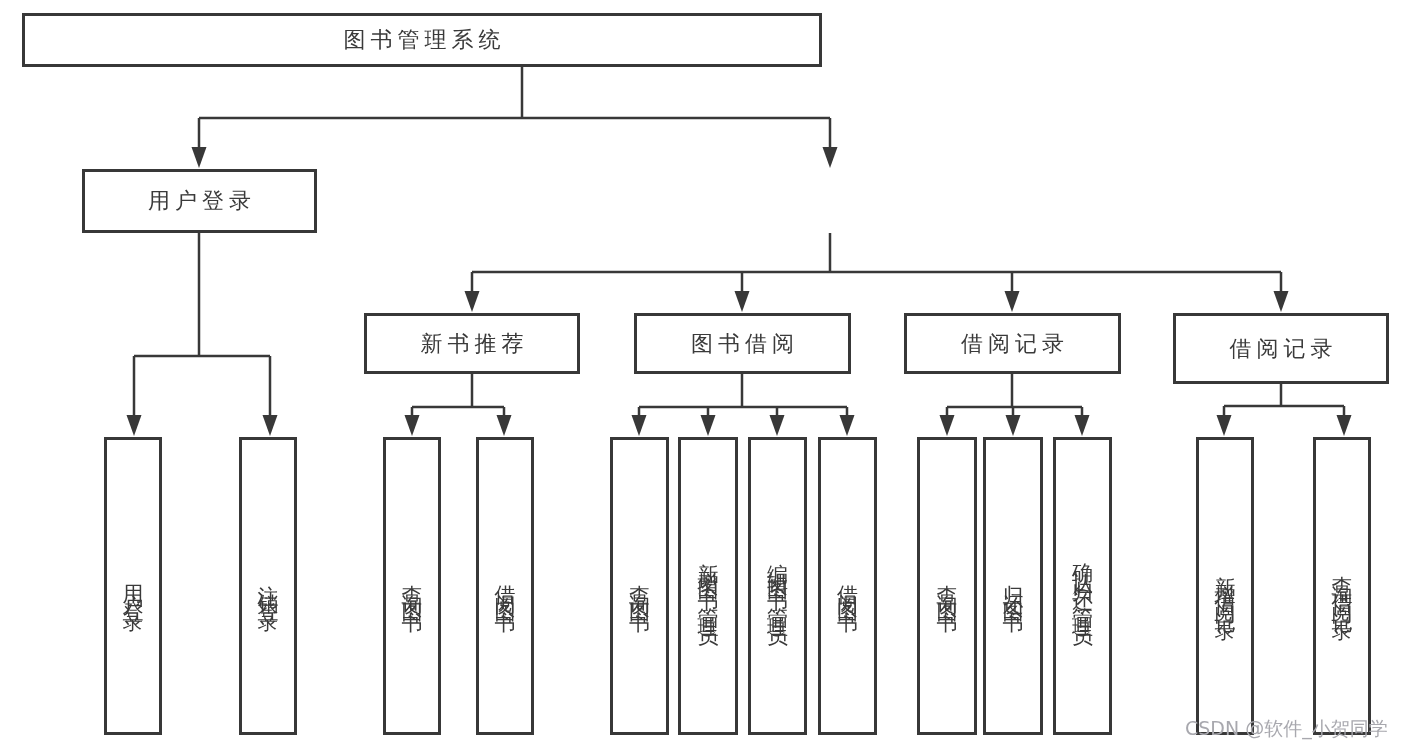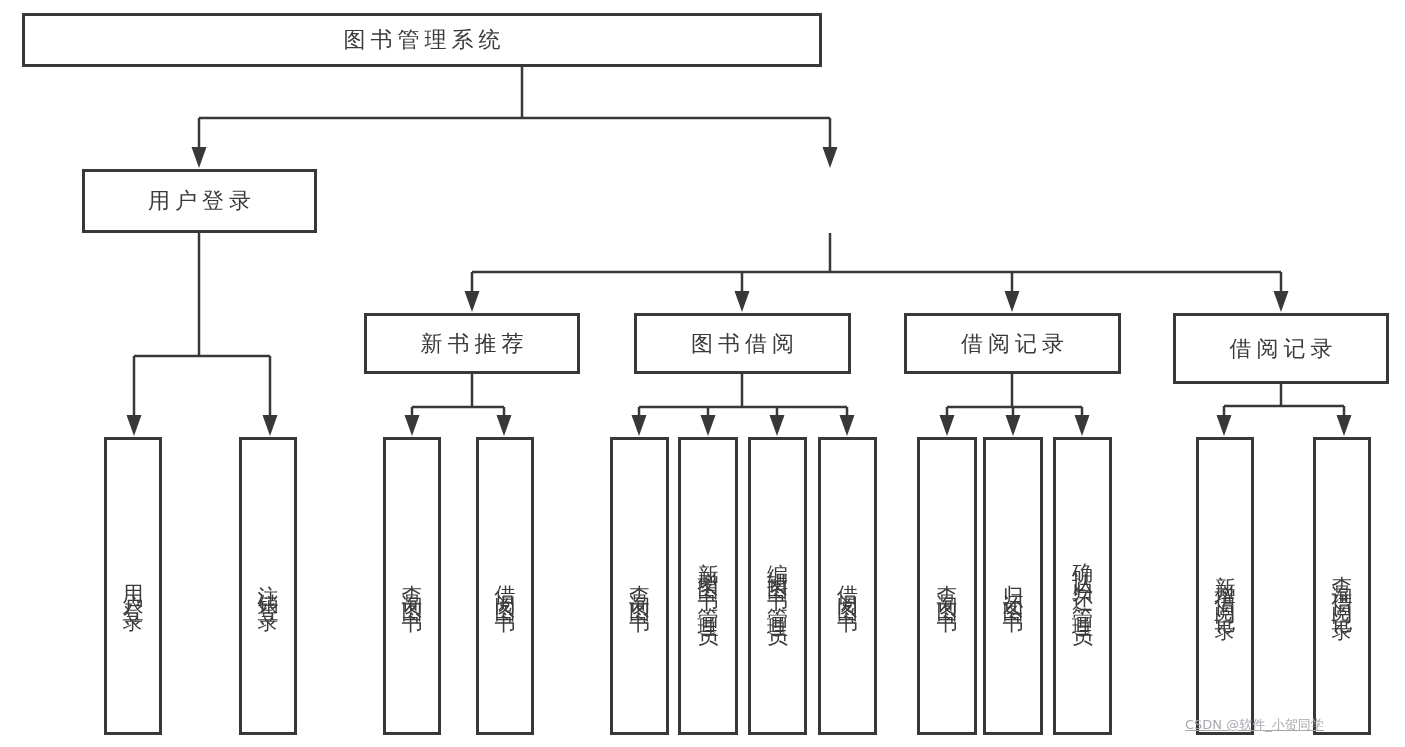--- a/index.html
+++ b/index.html
@@ -43,25 +43,24 @@
     writing-mode: vertical-rl;
     text-orientation: mixed;
     font-size: 21px;
     letter-spacing: 9px;
     white-space: nowrap;
   }
   #watermark {
     position: absolute;
     left: 1185px;
     top: 716px;
-    font-size: 13px;
+    font-size: 19px;
     color: #a8a8ae;
     white-space: nowrap;
     z-index: 5;
-    text-decoration: underline;
   }
 </style>
 </head>
 <body>
 
 <div id="stage">
 
   <svg id="connectors" viewBox="0 0 1405 747" xmlns="http://www.w3.org/2000/svg">
     <g stroke="#383838" stroke-width="2.5" fill="none">
 

